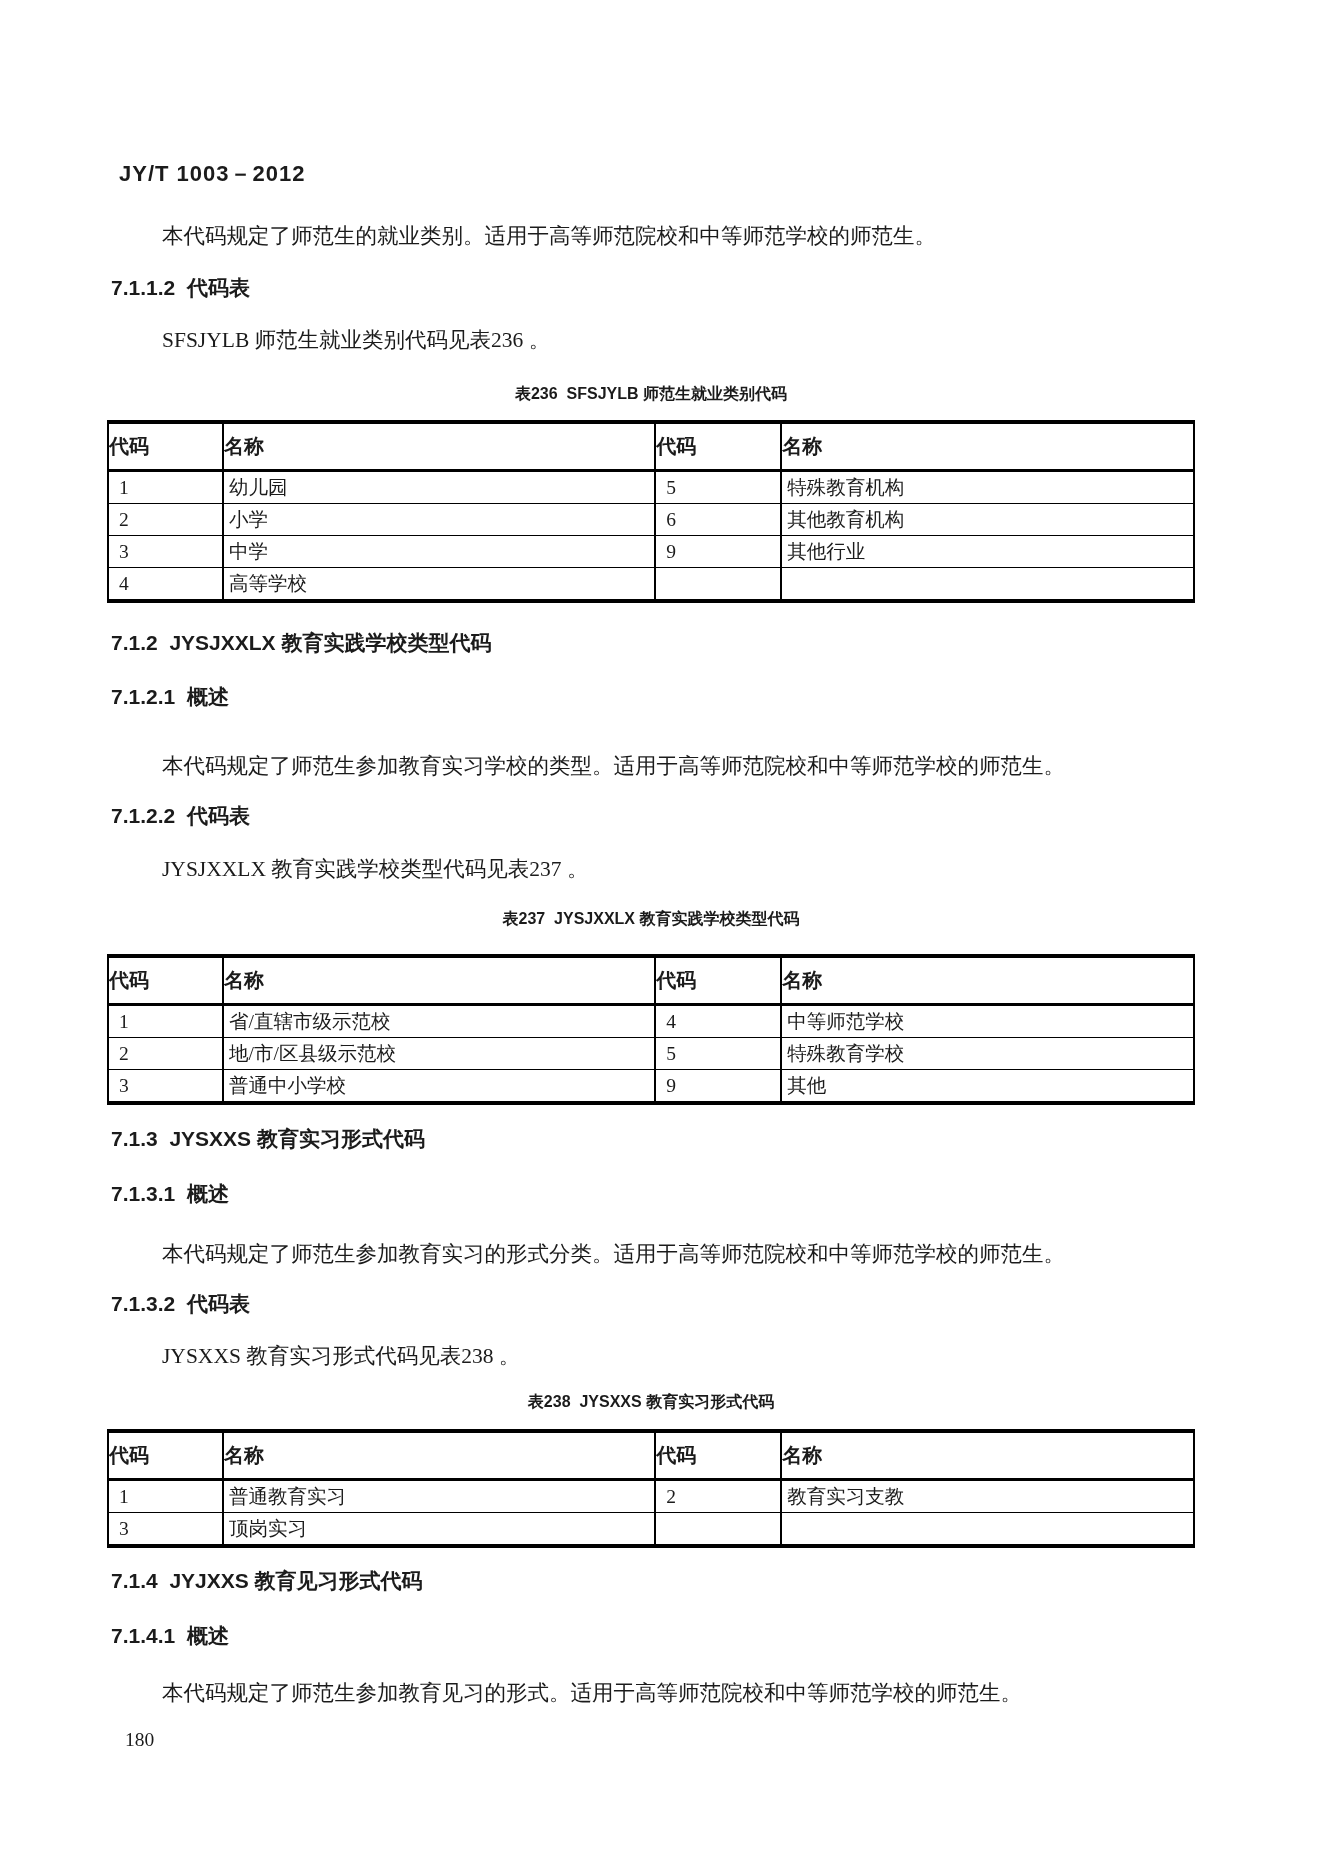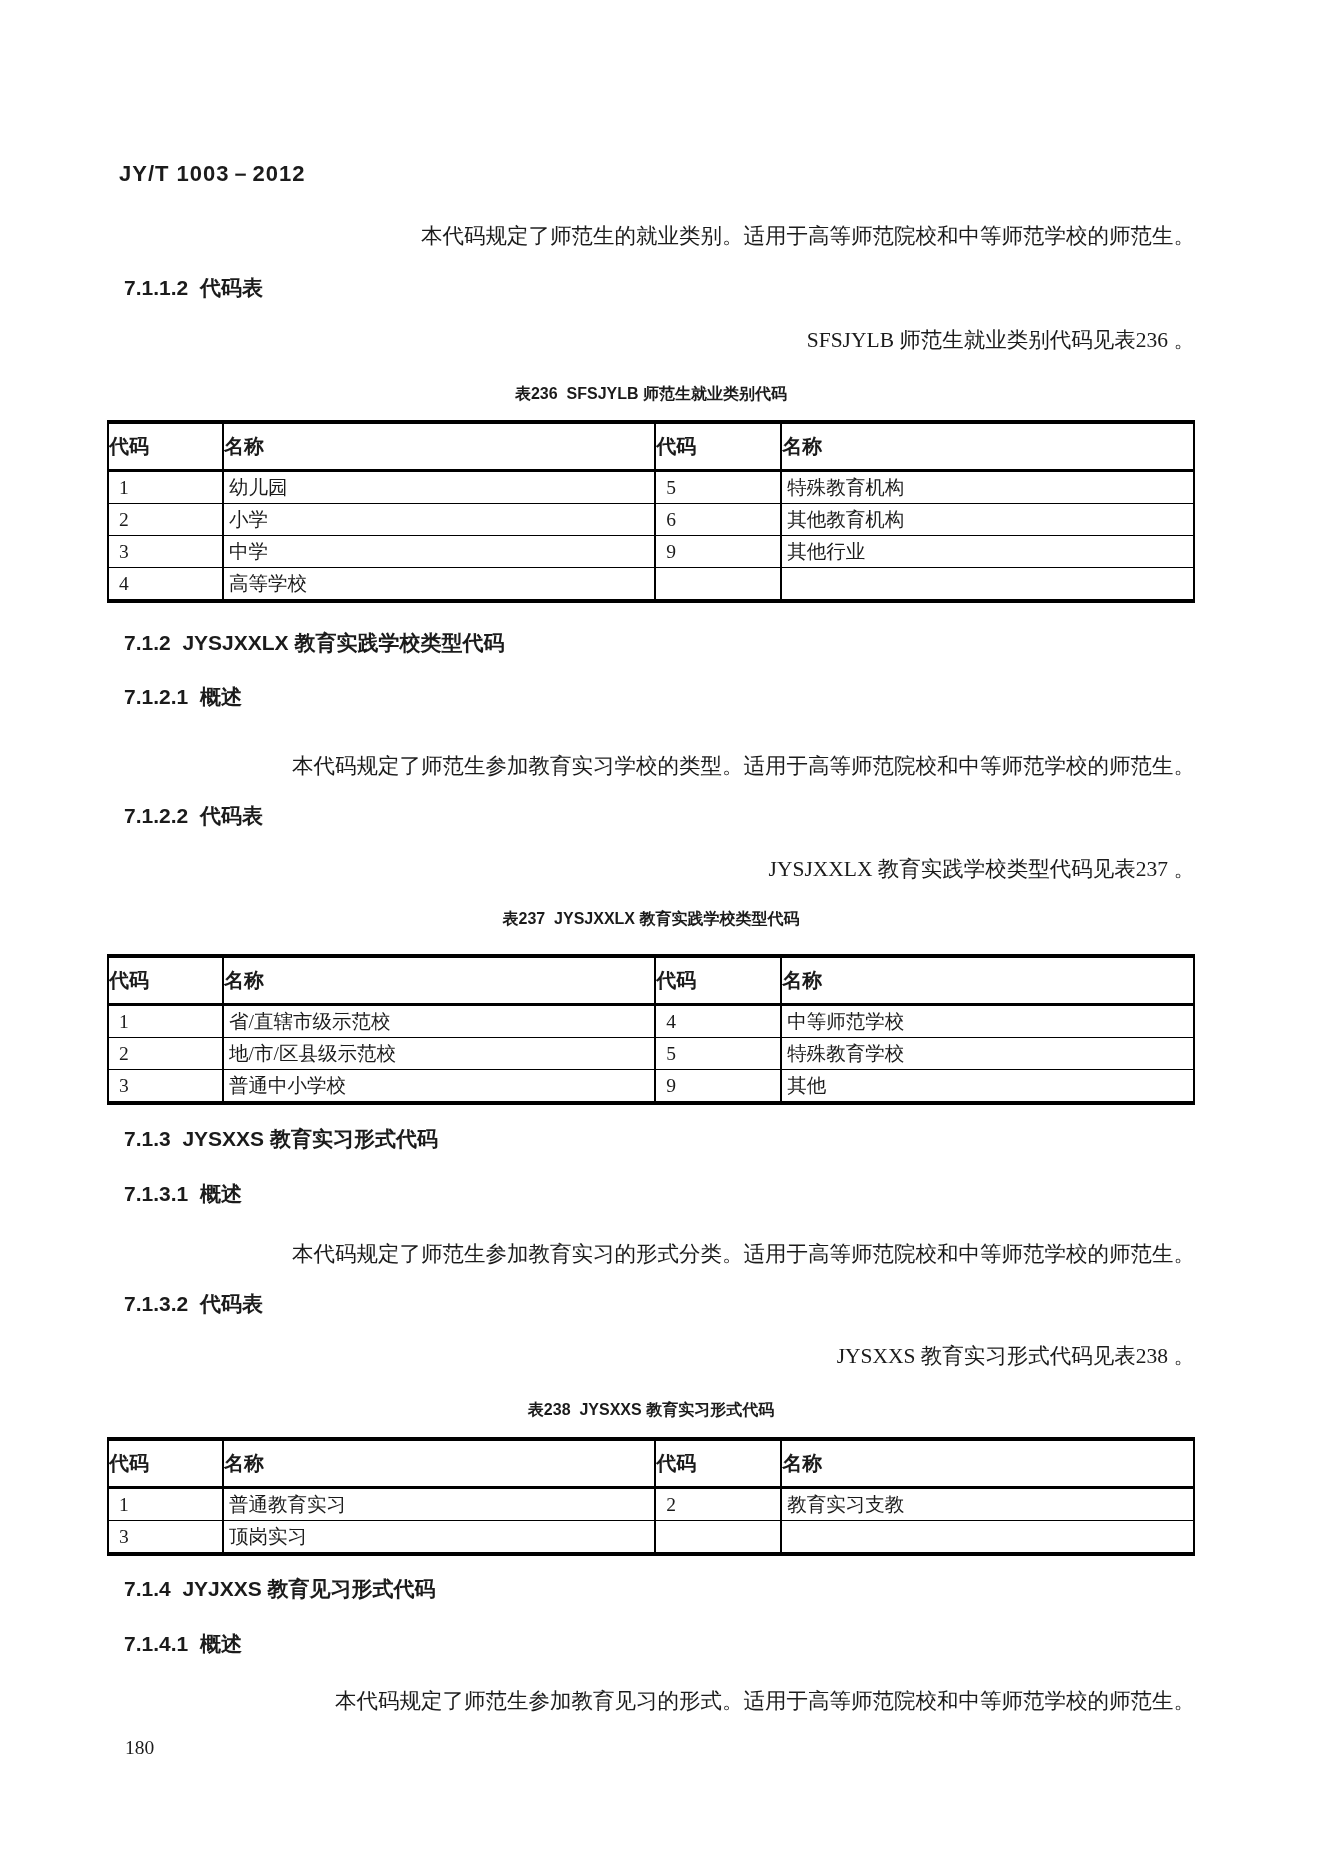--- a/index.html
+++ b/index.html
@@ -6,25 +6,25 @@
   .page{
     width:1302px;height:1871px;background:#ffffff;box-sizing:border-box;
     padding:160px 107px 0 107px;color:#1b1b1b;position:relative;overflow:hidden;
   }
   .doc-code{
     font-family:"Liberation Sans","DejaVu Sans",sans-serif;font-weight:700;
     font-size:22px;letter-spacing:1px;margin:0 0 0 12px;line-height:28px;
   }
   .para{
     font-family:"Liberation Serif","DejaVu Serif",serif;font-size:21.5px;
-    line-height:28px;margin:0 0 0 12px;text-indent:43px;white-space:pre-wrap;text-align:right;
+    line-height:28px;margin:0 0 0 12px;text-indent:43px;white-space:pre-wrap;
   }
   .heading{
     font-family:"Liberation Sans","DejaVu Sans",sans-serif;font-weight:700;
-    font-size:21px;line-height:28px;margin:0 0 0 17px;white-space:pre-wrap;
+    font-size:21px;line-height:28px;margin:0 0 0 4px;white-space:pre-wrap;
   }
   .tbl-caption{
     font-family:"Liberation Sans","DejaVu Sans",sans-serif;font-weight:700;
     font-size:16px;line-height:26px;text-align:center;white-space:pre-wrap;margin:0;
   }
   table.code-table{
     width:100%;border-collapse:collapse;table-layout:fixed;
     border:2.5px solid #000;border-top-width:4.5px;border-bottom-width:4.5px;
   }
   table.code-table th{
@@ -153,21 +153,21 @@
 
   <div class="heading" style="margin-top:20px">7.1.3  JYSXXS 教育实习形式代码</div>
   <div class="heading" style="margin-top:27px">7.1.3.1  概述</div>
 
   <p class="para" style="margin-top:32px">本代码规定了师范生参加教育实习的形式分类。适用于高等师范院校和中等师范学校的师范生。</p>
 
   <div class="heading" style="margin-top:22px">7.1.3.2  代码表</div>
 
   <p class="para" style="margin-top:24px">JYSXXS 教育实习形式代码见表238 。</p>
 
-  <div class="tbl-caption" style="margin-top:27px">表238  JYSXXS 教育实习形式代码</div>
+  <div class="tbl-caption" style="margin-top:19px">表238  JYSXXS 教育实习形式代码</div>
 
   <table class="code-table" style="margin-top:14px">
     <colgroup>
         <col style="width:10.6%">
         <col style="width:39.8%">
         <col style="width:11.6%">
         <col style="width:38%">
       </colgroup>
     <thead>
       <tr>

